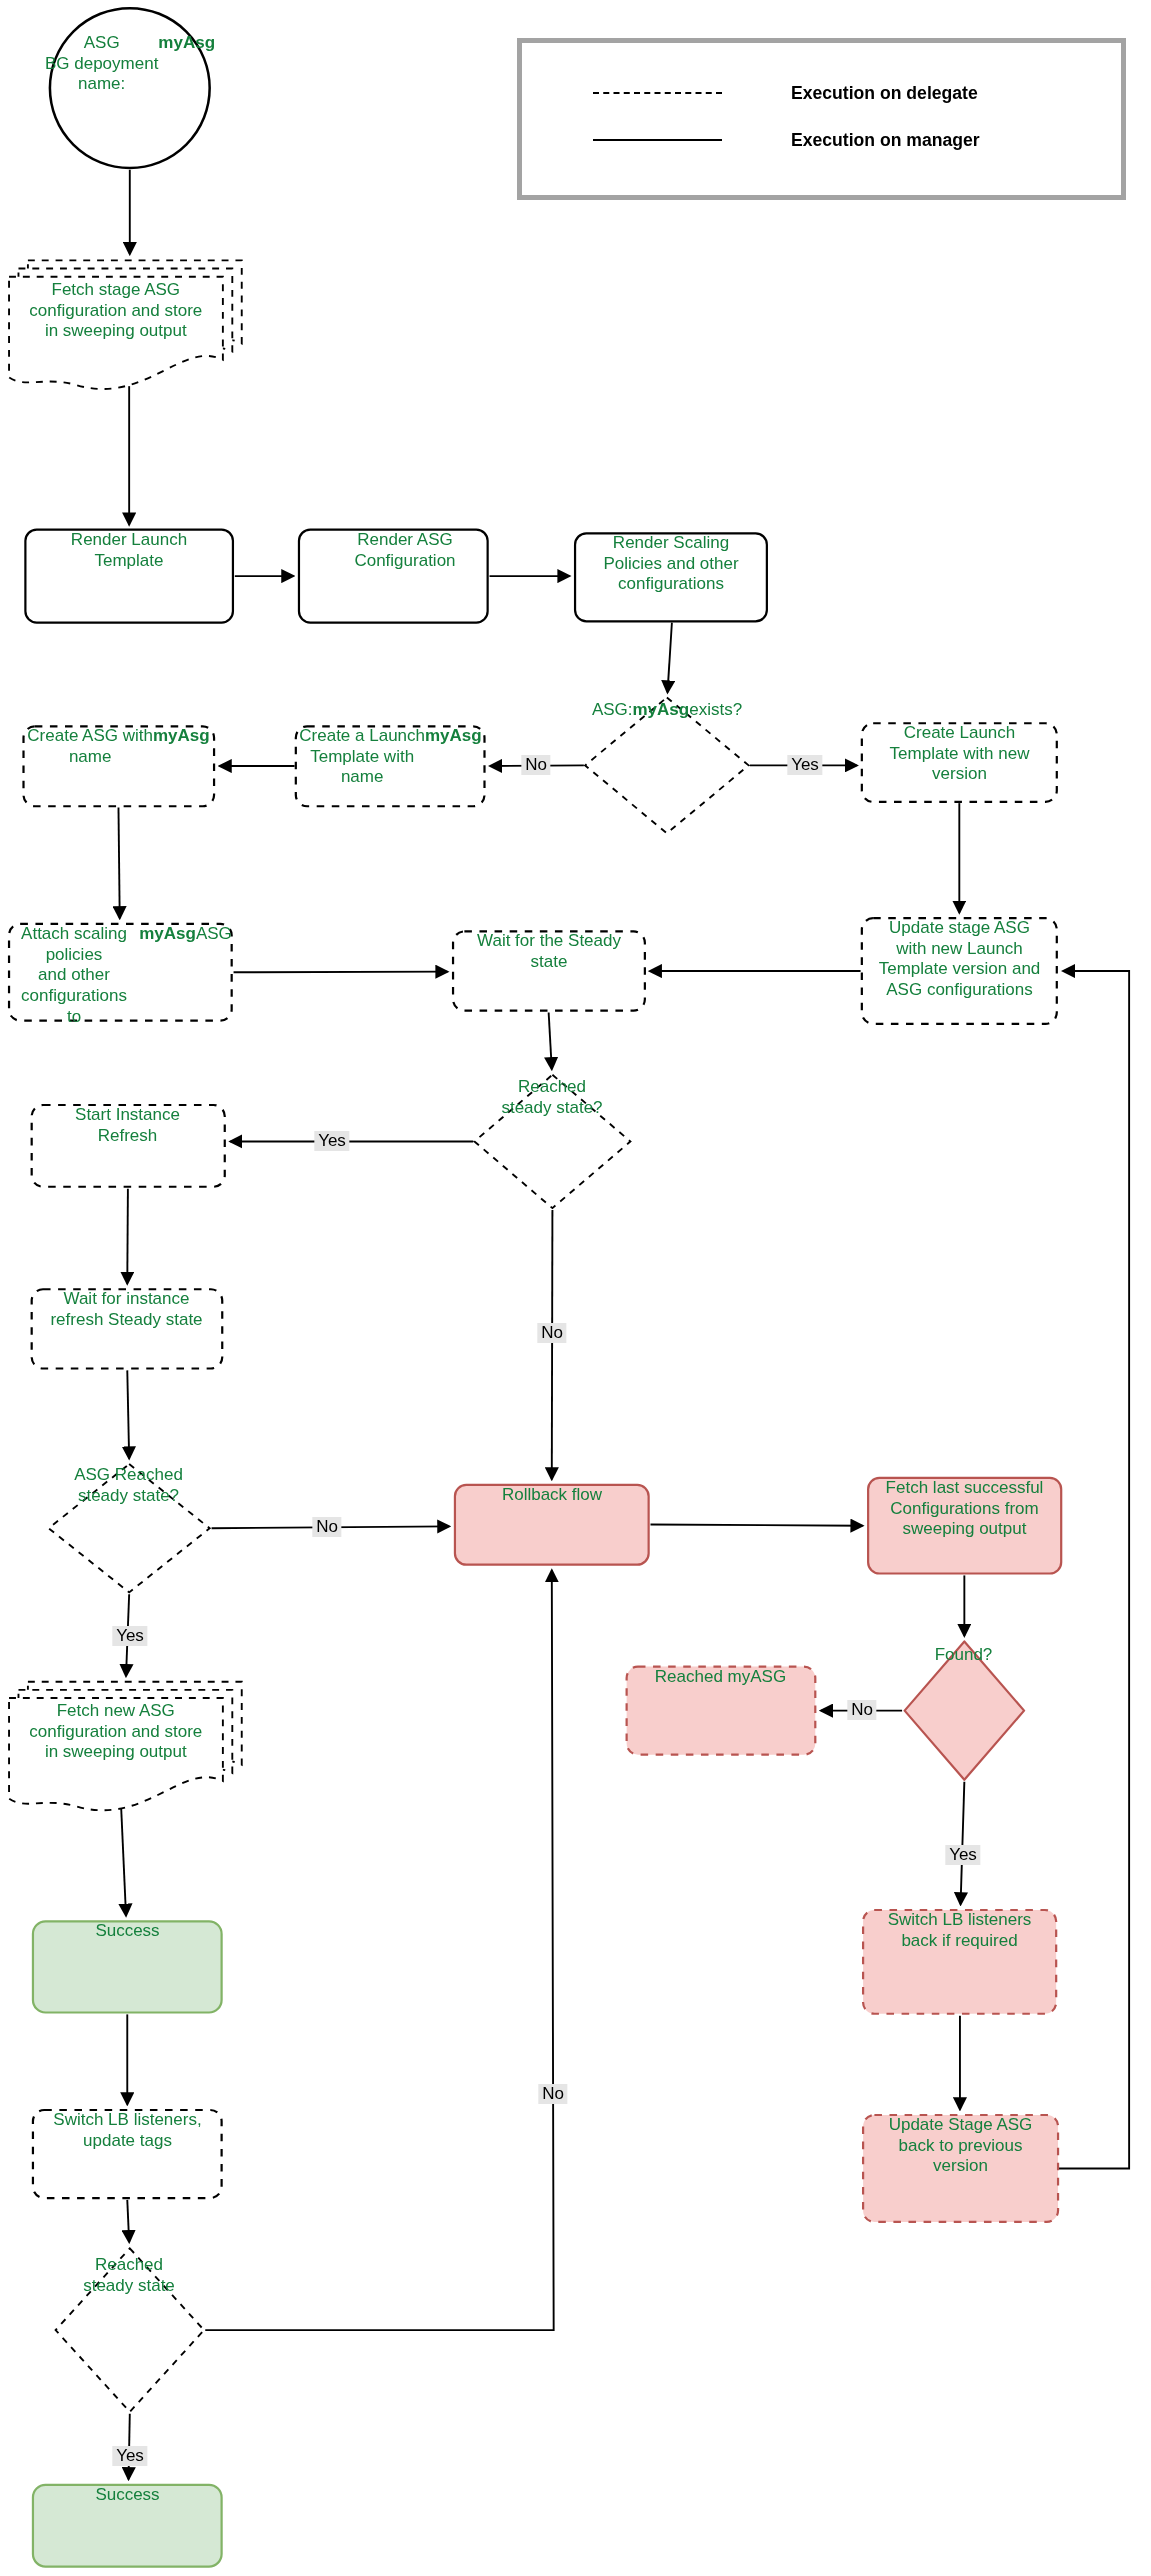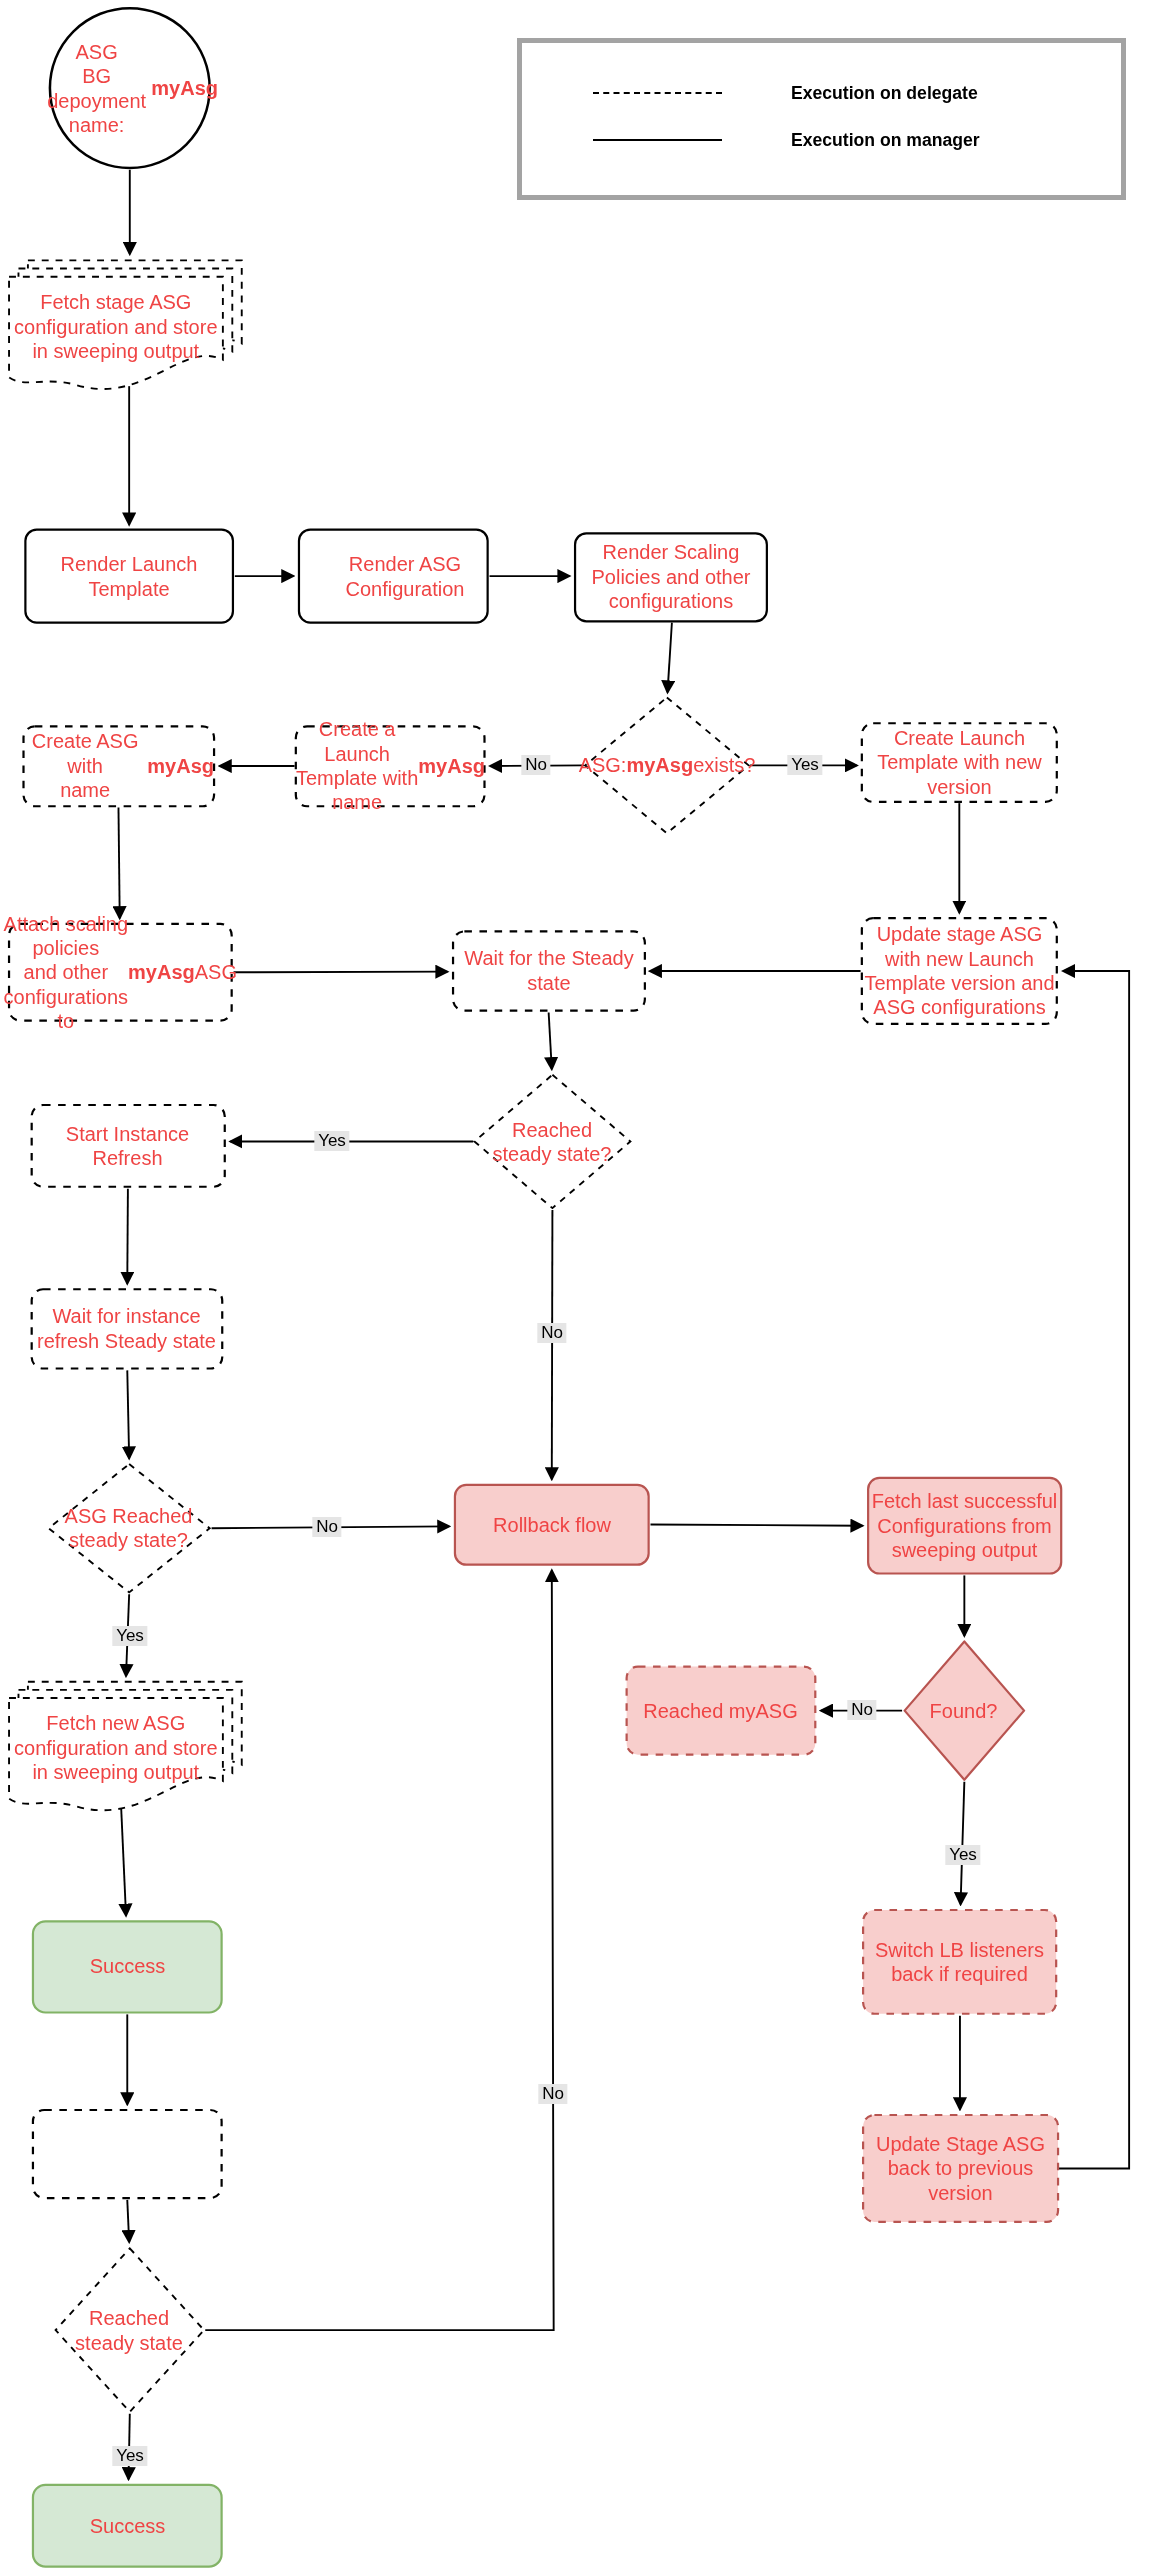--- a/index.html
+++ b/index.html
@@ -1,22 +1,22 @@
 <!DOCTYPE html>
 <html style="font-size:10px"><head>
 <meta charset="utf-8">
 <style>
   html,body{margin:0;padding:0;background:#ffffff;}
   body{font-family:"Liberation Sans",sans-serif;}
   #canvas{position:relative;width:1152px;height:2576px;background:#ffffff;overflow:hidden;}
   #shapes{position:absolute;left:0;top:0;}
   .node-text{
-    position:absolute;display:flex;align-items:center;justify-content:center;
+    position:absolute;display:flex;align-items:flex-start;justify-content:center;
     text-align:center;white-space:pre-line;
-    font-size:20px;line-height:1.22;color:#ef4444;
+    font-size:17px;line-height:1.22;color:#15803d;
   }
   .edge-label{
     position:absolute;transform:translate(-50%,-50%);
     background:#e5e5e5;padding:0 3.8px;
     font-size:17px;color:#000;
   }
   .legend{
     position:absolute;left:517px;top:38px;width:599px;height:152px;
     border:5px solid #a3a3a3;background:#fff;
   }
@@ -180,20 +180,22 @@
   <div class="node-text" style="left:455px;top:1485px;width:194px;height:80px;">Rollback flow</div>
   <div class="node-text" style="left:868px;top:1478px;width:193px;height:96px;">Fetch last successful
 Configurations from
 sweeping output</div>
   <div class="node-text" style="left:904px;top:1645px;width:119px;height:132px;">Found?</div>
   <div class="node-text" style="left:626px;top:1667px;width:189px;height:88px;">Reached myASG</div>
   <div class="node-text" style="left:8.8px;top:1701px;width:214px;height:94px;">Fetch new ASG
 configuration and store
 in sweeping output</div>
   <div class="node-text" style="left:33px;top:1921px;width:189px;height:91px;">Success</div>
+  <div class="node-text" style="left:33px;top:2110px;width:189px;height:88px;">Switch LB listeners,
+update tags</div>
   <div class="node-text" style="left:863px;top:1910px;width:193px;height:104px;">Switch LB listeners
 back if required</div>
   <div class="node-text" style="left:863px;top:2115px;width:195px;height:107px;">Update Stage ASG
 back to previous
 version</div>
   <div class="node-text" style="left:55px;top:2255px;width:148px;height:151px;">Reached
 steady state</div>
   <div class="node-text" style="left:33px;top:2485px;width:189px;height:82px;">Success</div>
 
   <div class="edge-label" style="left:536px;top:765px;">No</div>

